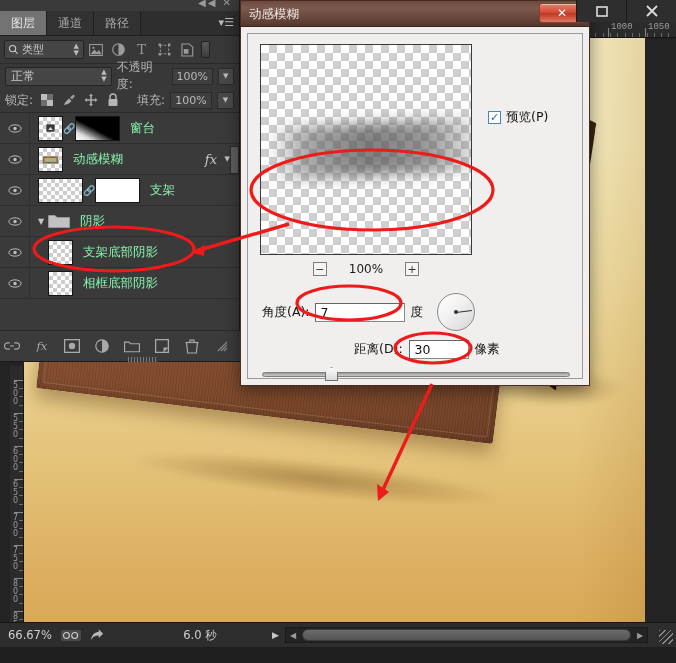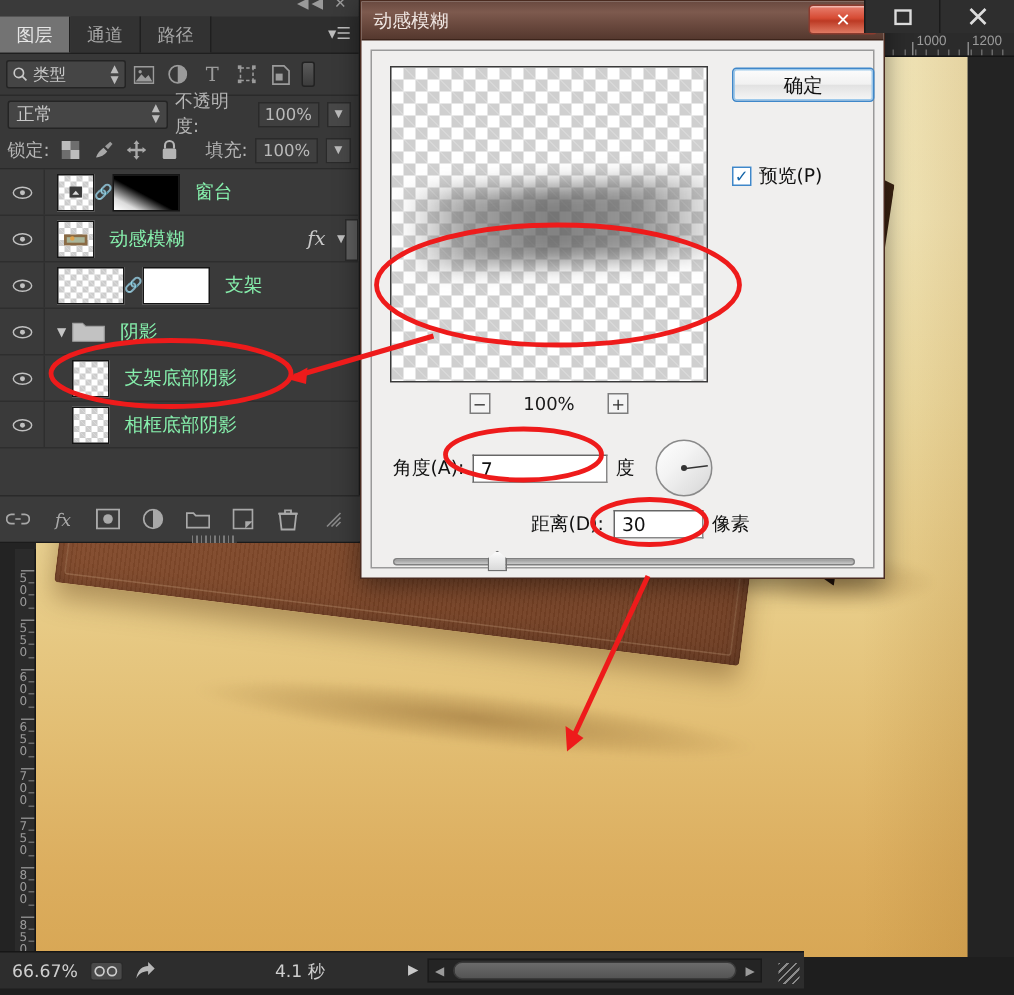--- a/index.html
+++ b/index.html
@@ -19,21 +19,21 @@
   
   #ruler-top {
     position: absolute; left: 0; top: 22px; width: 676px; height: 16px;
     background: #2b2b2b; border-bottom: 1px solid #151515;
     overflow: hidden;
   }
   .rt-tick { position: absolute; bottom: 0; width: 1px; height: 4px; background: #6a6a6a; }
   .rt-major { height: 9px; background: #888; }
   .rt-label {
     position: absolute; top: 0px; font-size: 9px; color: #9b9b9b;
-    font-family: Liberation Sans, sans-serif;
+    font-family: Liberation Mono, monospace;
   }
   
   #ruler-left {
     position: absolute; left: 10px; top: 366px; width: 14px; height: 272px;
     background: #2b2b2b; border-right: 1px solid #151515; overflow: hidden;
   }
   .rl-tick { position: absolute; right: 0; height: 1px; width: 4px; background: #6a6a6a; }
   .rl-major { width: 9px; background: #888; }
   .rl-label {
     position: absolute; left: 1px; font-size: 8px; color: #9b9b9b; line-height: 8px;
@@ -403,21 +403,21 @@
     background: linear-gradient(to bottom,#fbfbfb,#d9d9d9);
     border: 1px solid #707070;
     clip-path: polygon(50% 0%, 100% 38%, 100% 100%, 0% 100%, 0% 38%);
   }
 
   
   #annotations { position: absolute; left: 0; top: 0; width: 676px; height: 663px; pointer-events: none; z-index: 60; }
 
   
   #statusbar {
-    position: absolute; left: 0; bottom: 4px; width: 536px; height: 25px;
+    position: absolute; left: 0; bottom: 16px; width: 676px; height: 25px;
     background: #2d2d2d; border-top: 1px solid #161616;
     display: flex; align-items: center; z-index: 30;
   }
   #zoom-pct { margin-left: 8px; font-size: 11.5px; color: #cfcfcf; }
   .sb-ico { margin-left: 8px; color: #b0b0b0; display: flex; align-items: center; }
   #sb-time {
     position: absolute; left: 0; right: 0; text-align: center; font-size: 11.5px; color: #cfcfcf;
     width: 400px;
   }
   #sb-play { position: absolute; left: 272px; color: #c9c9c9; font-size: 9px; }
@@ -529,21 +529,21 @@
         <div class="rt-tick" style="left: 631.9px;"></div>
         <div class="rt-tick" style="left: 639.2px;"></div>
         <div class="rt-tick" style="left: 646.5px;"></div>
         <div class="rt-tick" style="left: 653.8px;"></div>
         <div class="rt-tick" style="left: 661.1px;"></div>
         <div class="rt-tick" style="left: 668.4px;"></div>
         <div class="rt-tick" style="left: 675.7px;"></div>
         <div class="rt-tick rt-major" style="left: 608px;"></div>
         <div class="rt-label" style="left: 611px;">1000</div>
         <div class="rt-tick rt-major" style="left: 645px;"></div>
-        <div class="rt-label" style="left: 648px;">1200</div>
+        <div class="rt-label" style="left: 648px;">1050</div>
       </div>
     <div id="ruler-left">
         <div class="rl-tick rl-major" style="top: 14px;"></div>
         <div class="rl-label" style="top: 16px;">5<br>0<br>0</div>
         <div class="rl-tick" style="top: 22.2px;"></div>
         <div class="rl-tick" style="top: 30.4px;"></div>
         <div class="rl-tick" style="top: 38.6px;"></div>
         <div class="rl-tick rl-major" style="top: 47px;"></div>
         <div class="rl-label" style="top: 49px;">5<br>5<br>0</div>
         <div class="rl-tick" style="top: 55.2px;"></div>
@@ -866,21 +866,20 @@
       <div id="preview">
         <div id="preview-blur"></div>
       </div>
 
       <div id="zoom-row">
         <div class="zbtn">−</div>
         <span id="zoom-val">100%</span>
         <div class="zbtn">+</div>
       </div>
 
-      <div id="btn-ok">确定</div>
 
       <div id="preview-check">
         <div class="cbox">✓</div>
         <span class="cl">预览(P)</span>
       </div>
 
       <div id="angle-row">
         <span id="angle-label">角度(A):</span>
         <div id="angle-input">7</div>
         <span id="angle-unit">度</span>
@@ -926,21 +925,21 @@
           <rect x="0.5" y="0.5" width="23" height="13" rx="2" fill="#4a4a4a" stroke="#2a2a2a"></rect>
           <circle cx="7" cy="7" r="3.2" fill="none" stroke="#cfcfcf" stroke-width="1.2"></circle>
           <circle cx="16" cy="7" r="3.2" fill="none" stroke="#cfcfcf" stroke-width="1.2"></circle>
         </svg>
     </span>
     <span class="sb-ico">
       <svg width="14" height="14" viewBox="0 0 16 16">
           <path d="M1 14 C2 7 6 4.5 10 4.5 V1.5 L15 6.5 L10 11.5 V8.5 C6 8.5 3 10 1 14 Z" fill="#b8b8b8"></path>
         </svg>
     </span>
-    <span id="sb-time">4.1 秒</span>
+    <span id="sb-time">6.0 秒</span>
     <span id="sb-play">▶</span>
     <div id="hscroll">
       <span class="arw">◀</span>
       <div class="thumbbar"></div>
       <span class="arw">▶</span>
     </div>
     <div id="sb-grip"></div>
   </div>
 
   <div style="position:absolute;right:0;top:0;height:22px;display:flex;z-index:50;">

